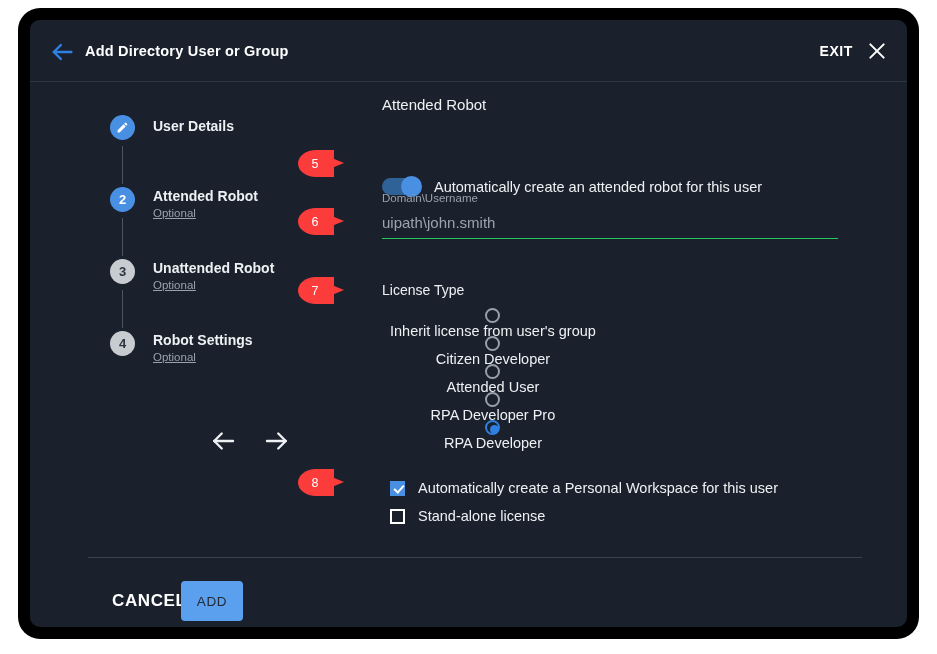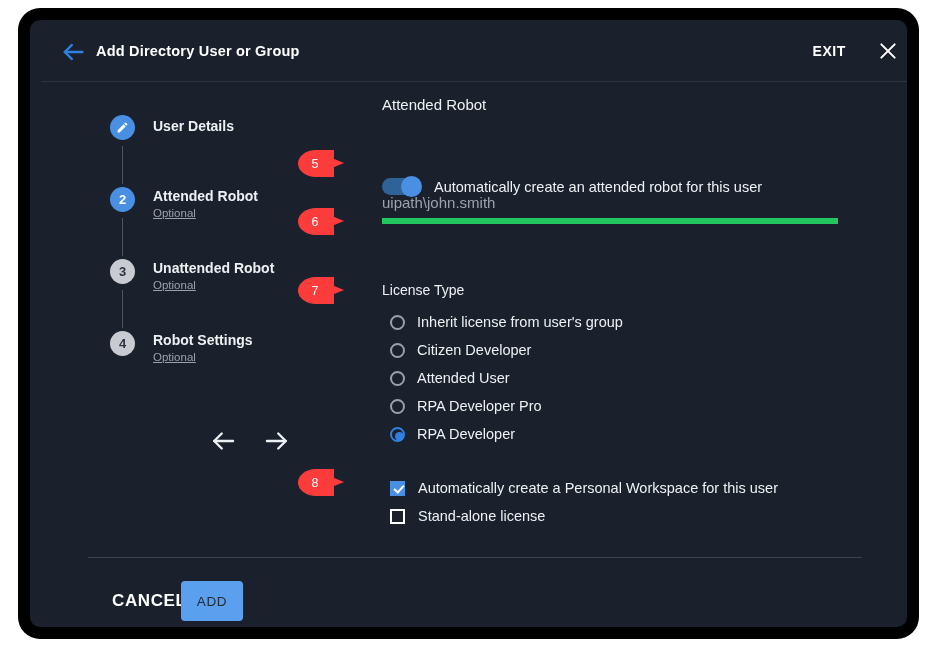--- a/index.html
+++ b/index.html
@@ -33,42 +33,41 @@
     overflow: hidden;
   }
 
   
   .header {
     position: absolute;
     left: 0; top: 0;
     width: 877px; height: 62px;
     background: #1a212c;
     border-bottom: 1px solid #2c3643;
-    margin-left: 11px;
   }
   .back-icon {
     position: absolute;
     left: 18px; top: 18px;
     width: 28px; height: 28px;
     cursor: pointer;
   }
   .header-title {
     position: absolute;
     left: 55px; top: 0;
     height: 62px; line-height: 62px;
     font-size: 14.5px;
     font-weight: bold;
     color: #ffffff;
     letter-spacing: .2px;
   }
   .exit-wrap {
     position: absolute;
     right: 20px; top: 0;
     height: 62px;
-    display: flex; align-items: center; gap: 32px;
+    display: flex; align-items: center; gap: 14px;
     cursor: pointer;
   }
   .exit-label {
     font-size: 14px; font-weight: bold; color: #ffffff; letter-spacing: .6px;
   }
   .exit-x { width: 20px; height: 20px; }
 
   
   .stepper {
     position: absolute;
@@ -135,41 +134,42 @@
     width: 21px; height: 21px; border-radius: 50%;
     background: #4a90e2;
   }
   .toggle-label { font-size: 14.5px; color: #eef1f4; white-space: nowrap; }
 
   .field {
     position: absolute; left: 30px; top: 96px; width: 456px;
   }
   .field-label { font-size: 11.5px; color: #98a2ad; }
   .field-input {
+    margin-top: 8px;
     width: 456px;
     background: transparent;
     border: none;
-    border-bottom: 6px solid #22c55e;
+    border-bottom: 1px solid #22c55e;
     color: #9aa4af;
     font-size: 15px;
     font-family: "Liberation Sans", sans-serif;
     padding: 2px 0 7px 0;
     outline: none;
   }
   .field-input::placeholder { color: #9aa4af; }
 
   .license-title {
     position: absolute; left: 30px; top: 186px;
     font-size: 14px; color: #eef1f4;
   }
 
   .radios { position: absolute; left: 38px; top: 212px; }
   .radio-row {
-    display: flex; align-items: center; gap: 12px;
-    height: 28px; cursor: pointer;
+    display: flex; align-items: center; 
+    height: 28px; cursor: pointer; flex-direction: column;
   }
   .radio {
     width: 15px; height: 15px; border-radius: 50%;
     border: 2px solid #97a1ac;
     position: relative; flex: none;
   }
   .radio.checked { border-color: #2f80e0; }
   .radio.checked::after {
     content: ''; position: absolute;
     left: 3px; top: 3px; width: 9px; height: 9px;
@@ -331,20 +331,21 @@
       <div class="section-title" style="margin-left:30px">Attended Robot</div>
 
       <div class="toggle-row">
         <span class="switch">
           <span class="knob"></span>
         </span>
         <span class="toggle-label">Automatically create an attended robot for this user</span>
       </div>
 
       <div class="field">
+        <div class="field-label">Domain\Username</div>
         <input class="field-input" type="text" placeholder="uipath\john.smith" style="">
       </div>
 
       <div class="license-title">License Type</div>
 
       <div class="radios">
         <div class="radio-row">
           <span class="radio"></span>
           <span class="radio-label">Inherit license from user's group</span>
         </div>

